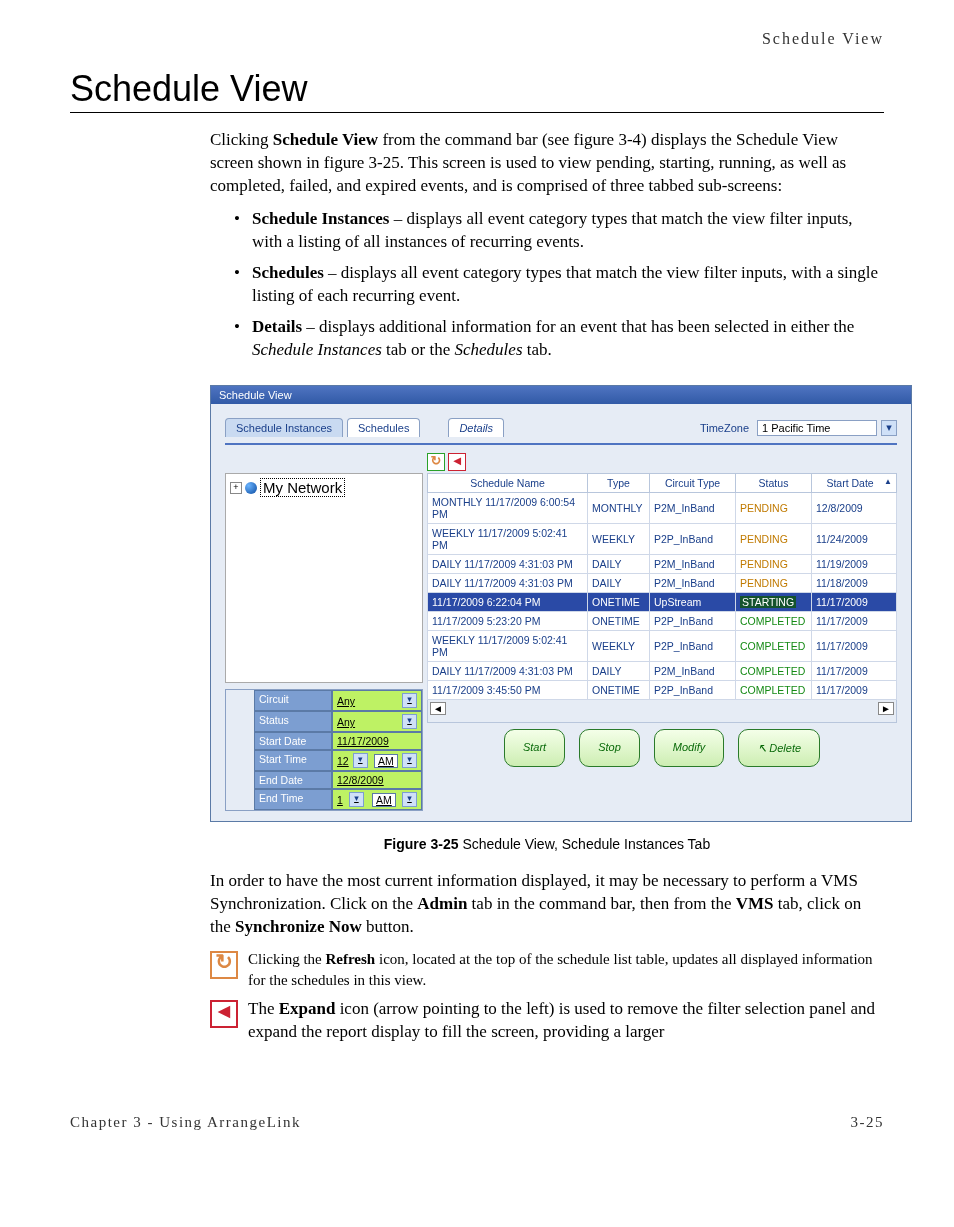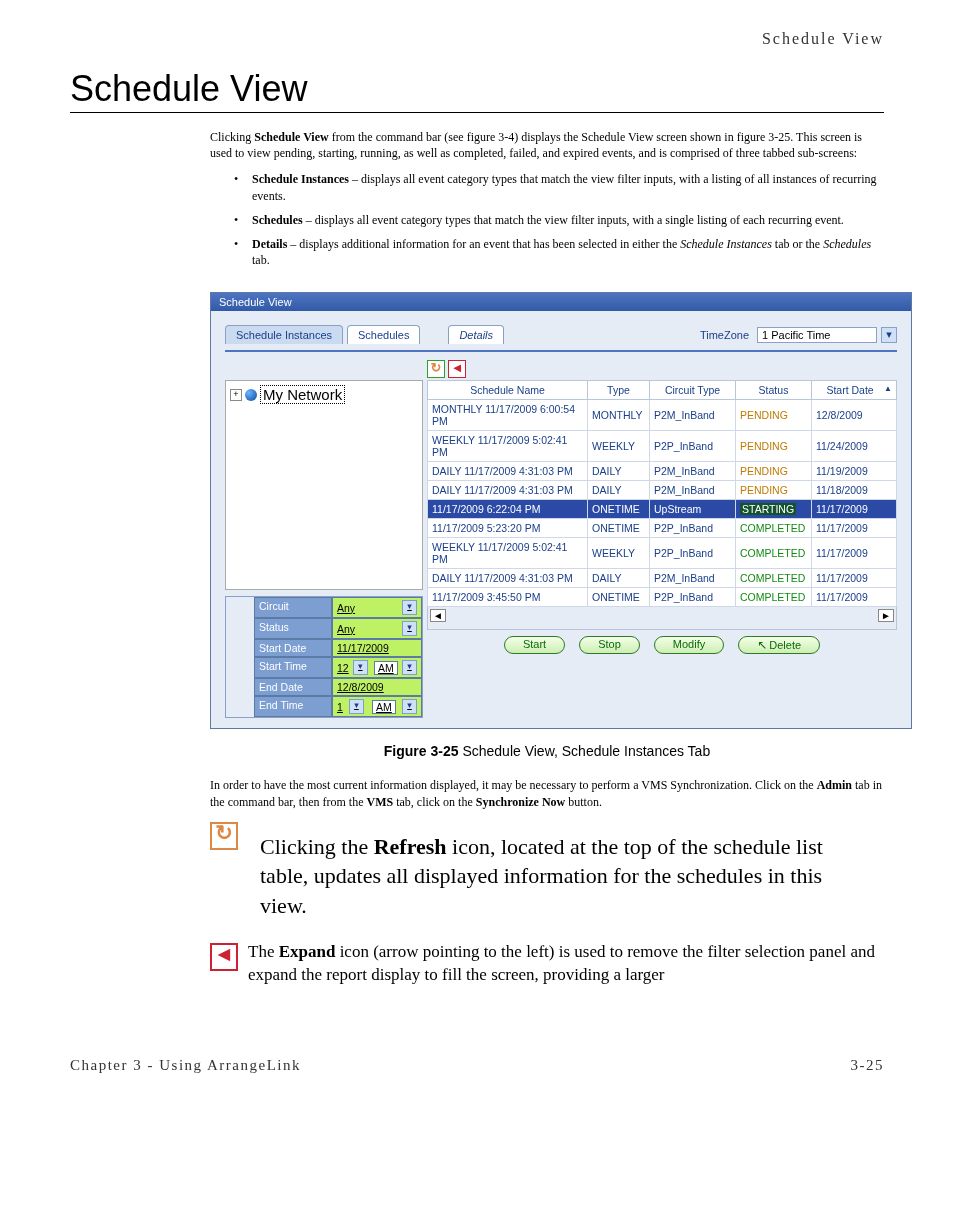--- a/index.html
+++ b/index.html
@@ -25,21 +25,21 @@
     font-family: Arial, Helvetica, sans-serif;
     font-weight: normal;
     font-size: 36px;
     margin: 0 0 4px 0;
     padding-bottom: 2px;
     border-bottom: 1.5px solid #000;
   }
   .body-col {
     margin-left: 140px;
     margin-top: 16px;
-    font-size: 12px;
+    font-size: 17px;
     line-height: 1.35;
   }
   .body-col p { margin: 0 0 10px 0; }
   ul.bullets {
     list-style: none;
     padding: 0;
     margin: 8px 0 0 24px;
   }
   ul.bullets li {
     position: relative;
@@ -146,22 +146,23 @@
     width:22px; border:1px solid #5b7aa6; background:#fff; text-align:center;
     font-size:10.5px; margin-left:2px;
   }
   .view-btn-row { text-align:center; padding:4px 0; }
   .pill-btn {
     display:inline-block;
     border:1px solid #2a7a2a;
     color:#0a6a0a;
     background:linear-gradient(#f4ffe8,#cdeeb2);
     border-radius:10px;
-    padding:1px 18px;
+    padding:11px 18px;
     font-size:11px;
+    font-style:italic;
   }
   .left-underline { height:2px; background:#4f74c1; margin-bottom:0; }
 
   .right-panel { flex:1; }
   .icon-bar { padding:2px 0 2px 0; }
   .icon-btn {
     display:inline-block; width:16px; height:16px; border:1px solid;
     text-align:center; line-height:14px; font-size:13px; font-weight:bold;
     vertical-align:middle;
   }
@@ -424,21 +425,21 @@
   </div>
 
   <div class="body-col" style="margin-top:18px;">
     <p>
       In order to have the most current information displayed, it may be necessary to perform a VMS Synchronization. Click on the <b>Admin</b> tab in the command bar, then from the <b>VMS</b> tab, click on the <b>Synchronize Now</b> button.
     </p>
   </div>
 
   <div class="iconed-para" style="margin-left:140px;">
     <div class="big-icon big-refresh">↻</div>
-    <p style="margin:12px; font-size:22px; line-height:1.35;">
+    <p style="margin:0; font-size:15px; line-height:1.35;">
       Clicking the <b>Refresh</b> icon, located at the top of the schedule list table, updates all displayed information for the schedules in this view.
     </p>
   </div>
 
   <div class="iconed-para" style="margin-left:140px;">
     <div class="big-icon big-expand">◄</div>
     <p style="margin:0; font-size:17px; line-height:1.35;">
       The <b>Expand</b> icon (arrow pointing to the left) is used to remove the filter selection panel and expand the report display to fill the screen, providing a larger
     </p>
   </div>

